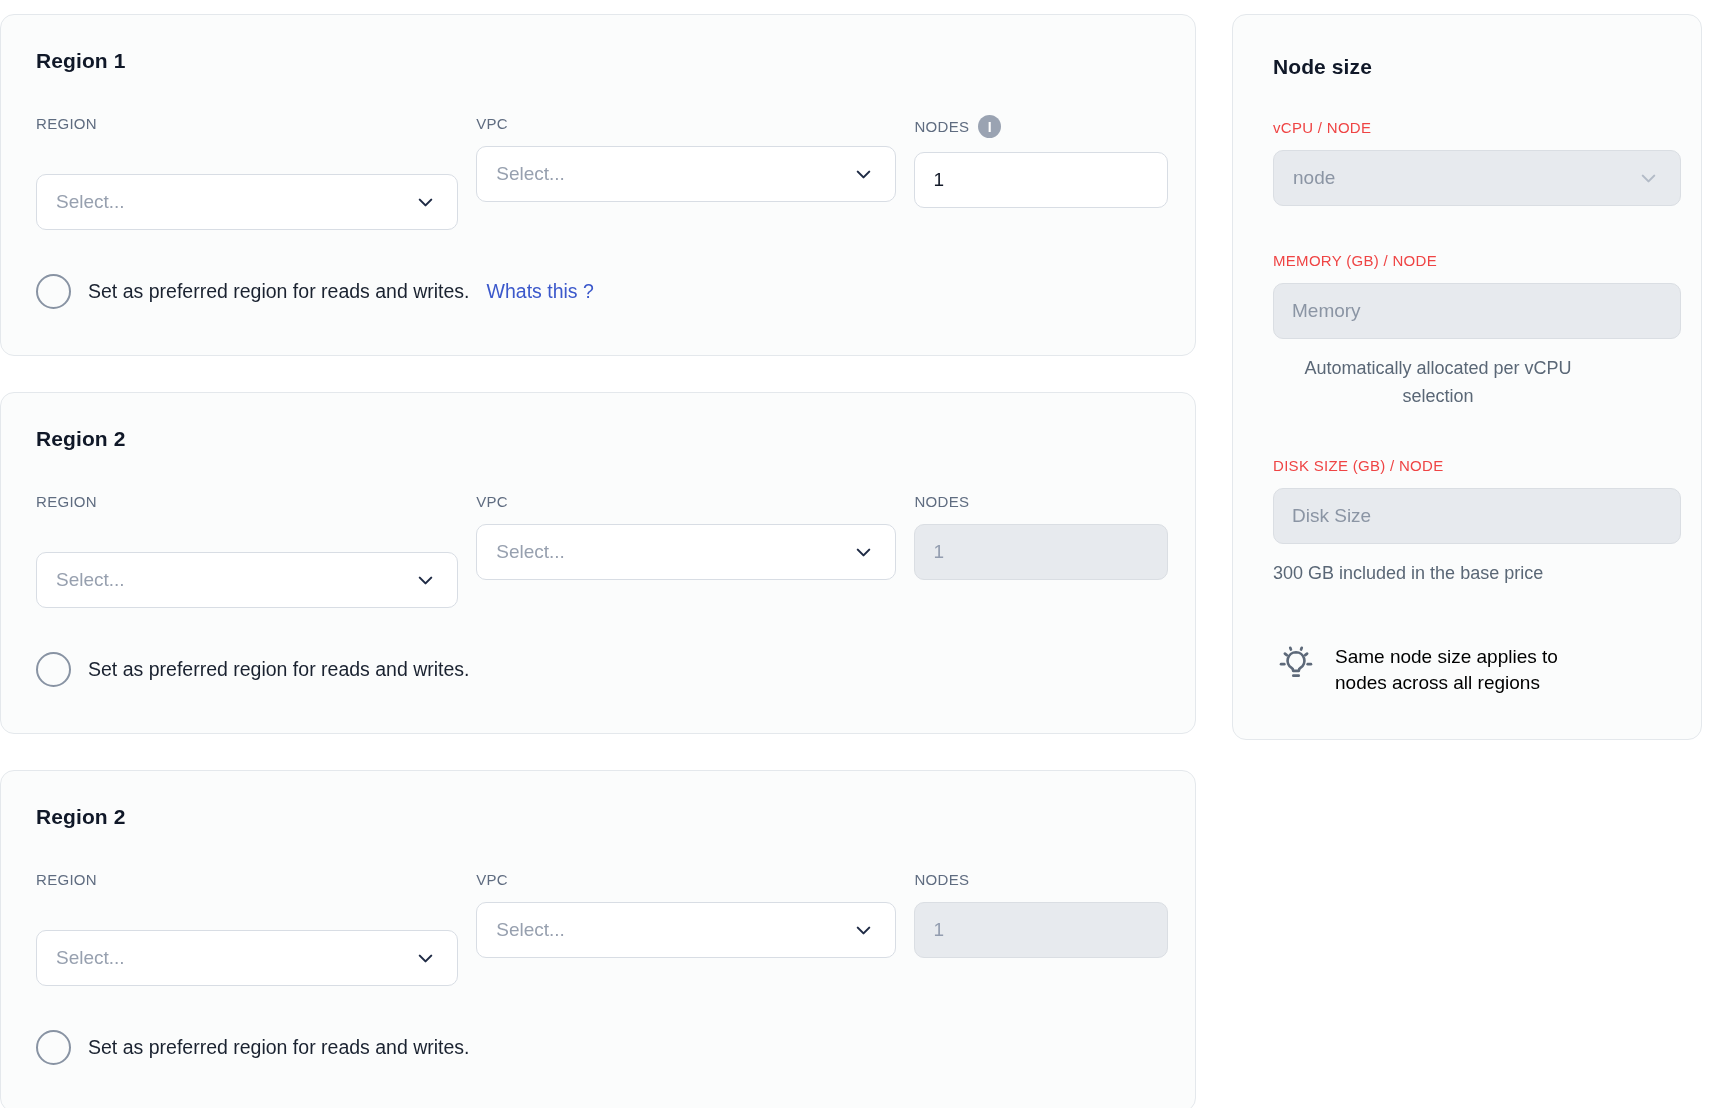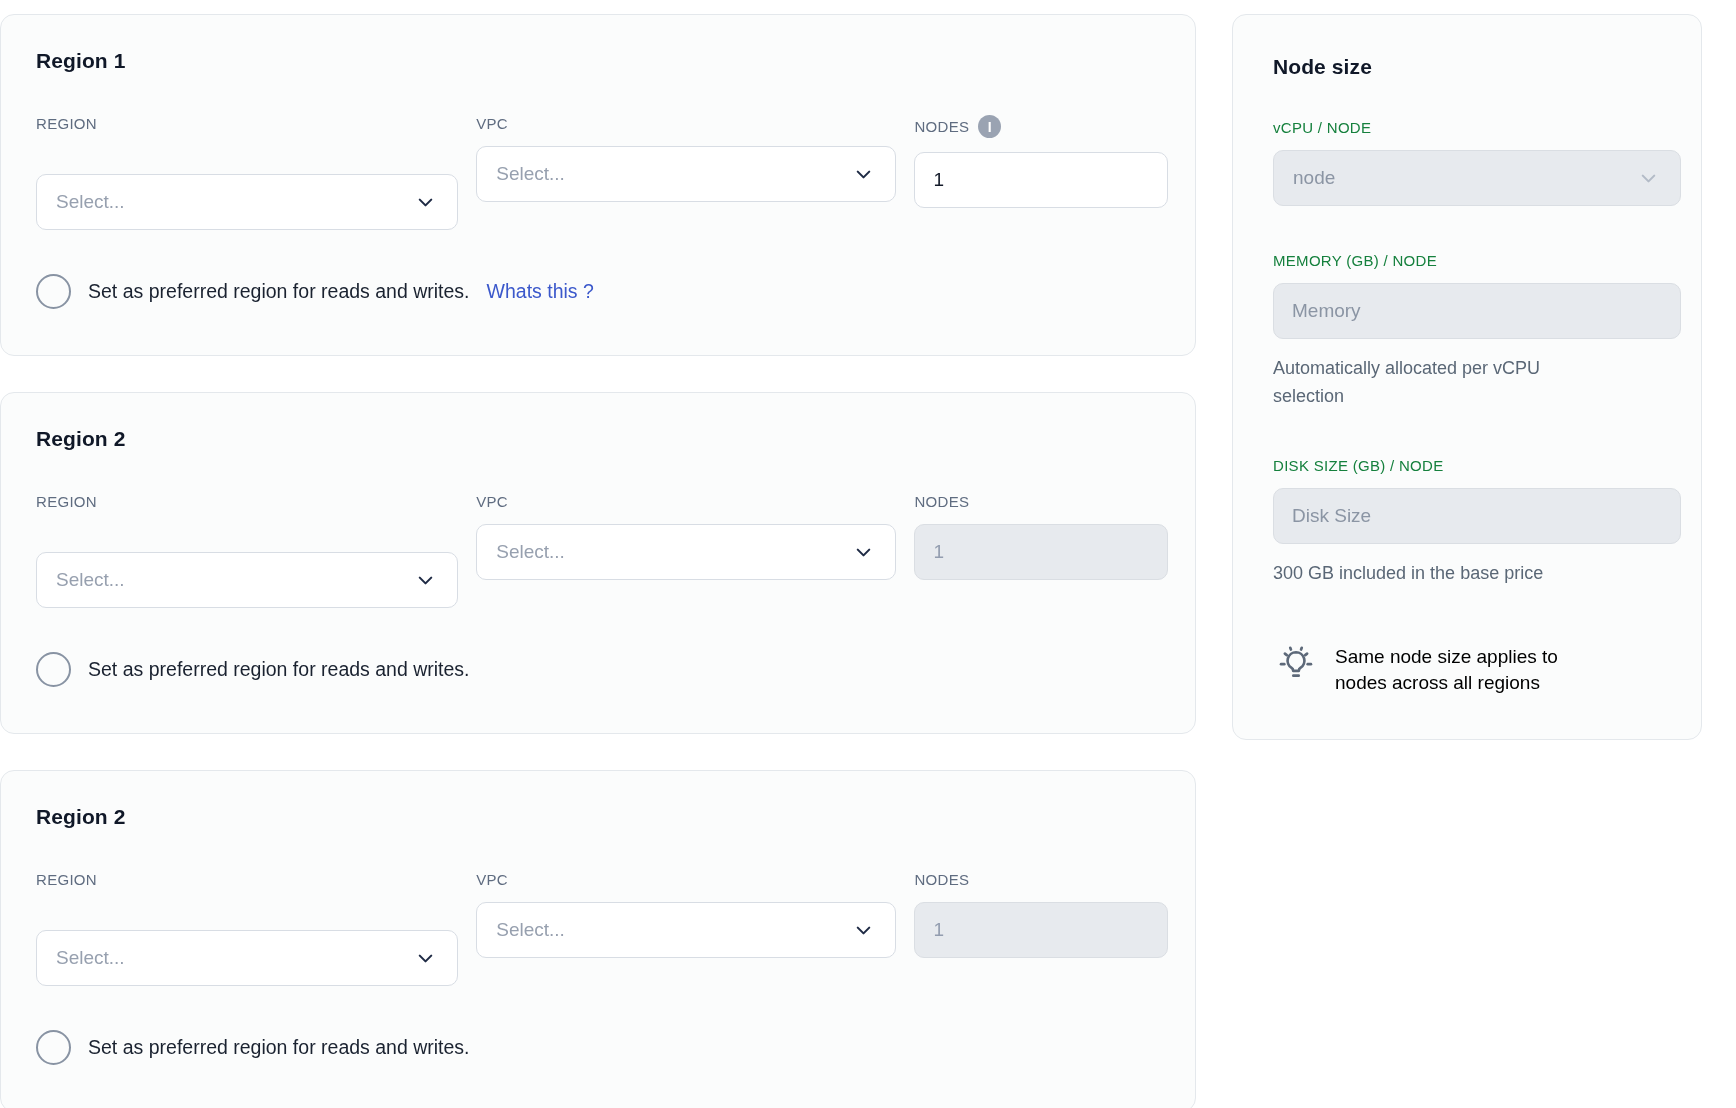--- a/index.html
+++ b/index.html
@@ -131,31 +131,31 @@
   
   .node-card {
     width: 470px;
     padding: 40px 20px 42px 40px;
   }
   .node-card .card-title { margin-bottom: 40px; }
   .ns-field { width: 408px; }
   .ns-label {
     font-size: 15px;
     font-weight: 500;
-    color: #15803d;
+    color: #ef4444;
     letter-spacing: .3px;
     margin-bottom: 14px;
   }
   .helper-text {
     font-size: 18px;
     color: #5a6776;
     line-height: 1.55;
     margin-top: 16px;
   }
-  .helper-memory { max-width: 330px; }
+  .helper-memory { max-width: 330px; text-align: center; }
   .section-gap { margin-top: 46px; }
   .tip-row {
     margin-top: 56px;
     display: flex;
     align-items: flex-start;
     gap: 16px;
   }
   .bulb { color: #5d6979; flex: 0 0 46px; margin-top: -4px; }
   .tip-text {
     font-size: 19px;

